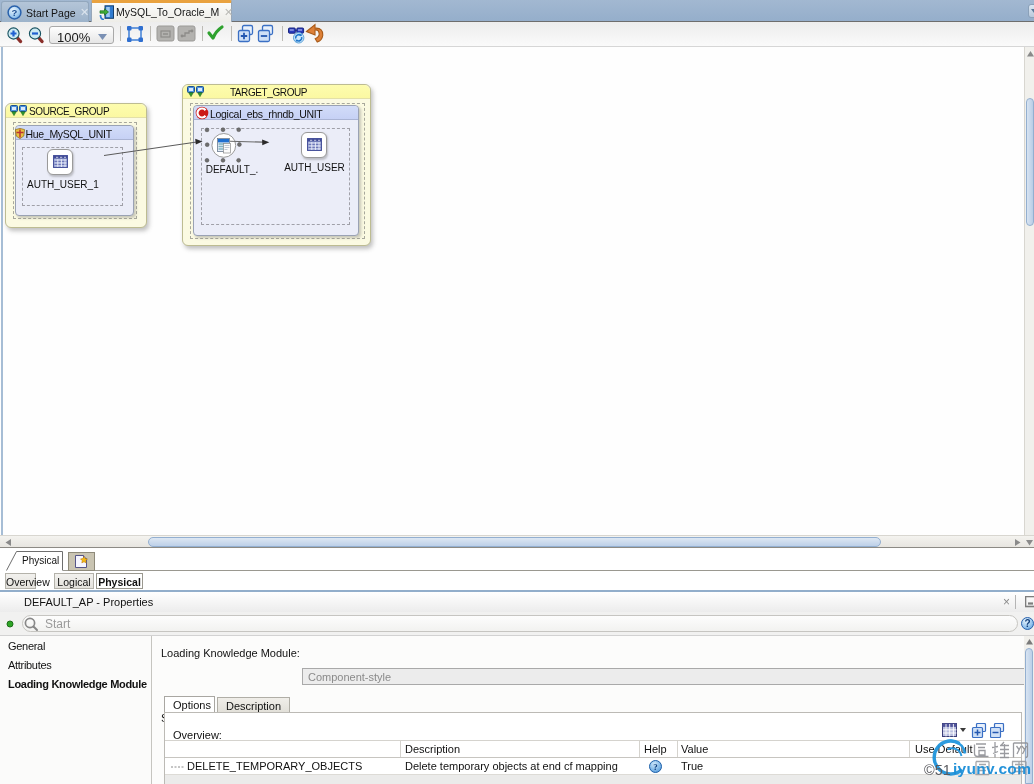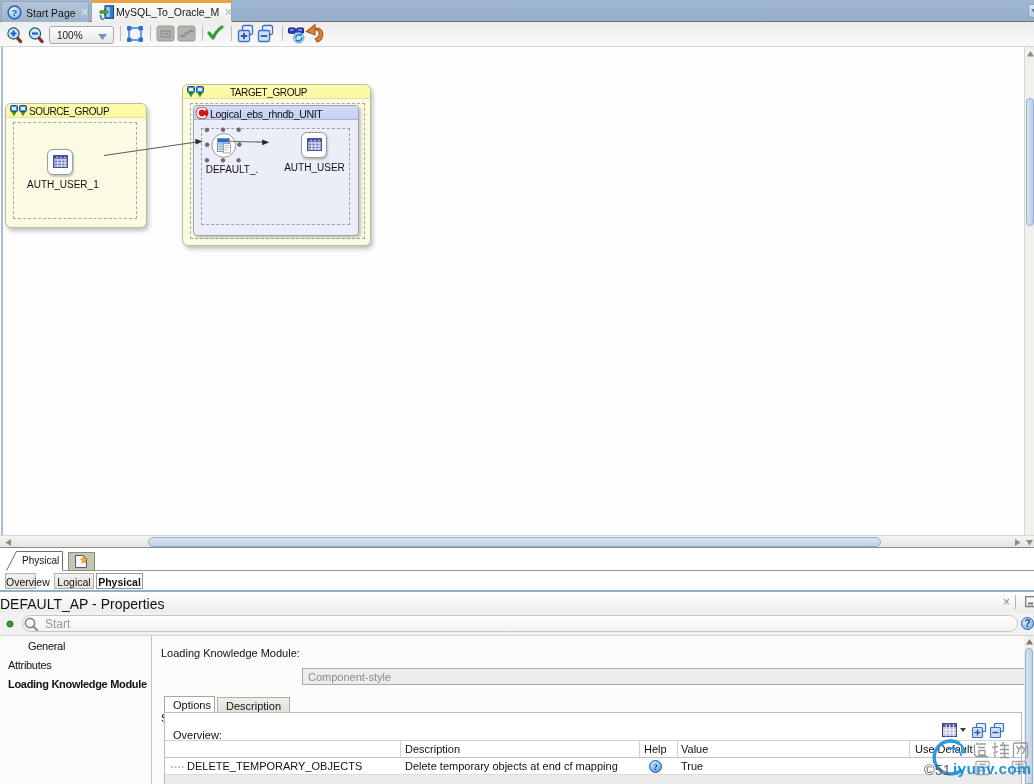--- a/index.html
+++ b/index.html
@@ -10,21 +10,21 @@
 #tabbar { left:0; top:0; width:1034px; height:22px; background:linear-gradient(#a2b8d1,#95aecb); border-bottom:1px solid #6e6e6e; }
 #tab-start { left:1px; top:1px; width:88px; height:21px; background:linear-gradient(#b4c5d8,#9db3ca); border:1px solid #92a7bd; border-bottom:none; border-radius:3px 3px 0 0; }
 #tab-start .txt { position:absolute; left:24px; top:5px; font-size:10.5px; color:#141414; }
 #tab-start .x { position:absolute; left:78px; top:4px; font-size:11px; color:#dce5ee; }
 #tab-active { left:91px; top:0; width:141px; height:22px; background:linear-gradient(#fbfbf9,#eeede8); border:1px solid #98a7b8; border-bottom:none; border-top:3px solid #e9a23f; border-radius:2px 2px 0 0;padding-left:25px; }
 #tab-active .txt { position:absolute; left:24px; top:3px; font-size:10.5px; color:#141414; }
 #tab-active .x { position:absolute; left:132px; top:3px; font-size:11px; color:#b9b9b4; }
 
 #toolbar { left:0; top:22px; width:1034px; height:25px; background:linear-gradient(#ededed,#fafafa); border-bottom:1px solid #d6d6d6; }
 #combo { position:absolute; left:49px; top:4px; width:65px; height:18px; background:linear-gradient(#fefefe,#e6e6e6); border:1px solid #a9a9a9; border-radius:3px; }
-#combo .v { position:absolute; left:7px; top:3px; font-size:10px; color:#1a1a1a; }
+#combo .v { position:absolute; left:7px; top:3px; font-size:13px; color:#1a1a1a; }
 
 #canvas { left:0; top:47px; width:1034px; height:502px; background:#fefefe; }
 #leftedge { left:1px; top:0px; width:2px; height:488px; background:#a6bdd5; }
 
 .group { position:absolute; border:1px solid #bdbc92; border-radius:6px; background:#fbfae2; box-shadow:2px 3px 4px rgba(120,120,120,.45); }
 .ghead { position:absolute; left:0; top:0; right:0; height:14px; background:linear-gradient(#fdfcae,#fbf8a2); border-bottom:1px solid #e3e0a8; border-radius:6px 6px 0 0; }
 .ghead .t { position:absolute; top:2px; font-size:10px; letter-spacing:-0.4px; color:#111; width:100%; text-align:center; }
 .gdash { position:absolute; border:1px dashed #a8a89c; }
 .unit { position:absolute; border:1px solid #9aa2b4; border-radius:4px; background:#ebedf8; box-shadow:2px 2px 3px rgba(120,120,120,.4); }
 .uhead { position:absolute; left:0; top:0; right:0; height:14px; background:linear-gradient(#d2dcf8,#c6d1f5); border-bottom:1px solid #aab4d4; border-radius:4px 4px 0 0; }
@@ -37,21 +37,21 @@
 #vsb .thumb { position:absolute; left:1px; top:51px; width:8px; height:128px; background:linear-gradient(90deg,#d8e4f2,#b9cde6); border:1px solid #93afd0; border-radius:4px; }
 #hsb { left:0; top:488px; width:1034px; height:13px; background:linear-gradient(#f4f3ef,#e7e5e0); border-top:1px solid #d8d6d0; border-bottom:1px solid #8c8a84; }
 #hsb .thumb { position:absolute; left:148px; top:1px; width:733px; height:10px; background:linear-gradient(#dde7f3,#bdd0e8); border:1px solid #93afd0; border-radius:5px; }
 
 #trow1 { left:0; top:549px; width:1034px; height:23px; background:#fff; }
 #trow2 { left:0; top:572px; width:1034px; height:18px; background:#fff; }
 .t2 { position:absolute; top:1px; height:16px; background:linear-gradient(#f2f1ee,#e4e2dd); border:1px solid #b4b2aa; font-size:10.5px; color:#111; padding:2px 0 0 0; text-align:center; }
 .t2.act { background:#fff; border-color:#9a988f; font-weight:bold; }
 
 #prophead { left:0; top:590px; width:1034px; height:22px; background:linear-gradient(#ffffff,#ececec); border-top:2px solid #92aecb; }
-#prophead .t { position:absolute; left:0; top:4px; font-size:14px; color:#111; }
+#prophead .t { position:absolute; left:24px; top:4px; font-size:11px; color:#111; }
 #findbar { left:0; top:612px; width:1034px; height:24px; background:#f1f1f0; border-bottom:1px solid #d2d2d2; }
 #findfield { position:absolute; left:22px; top:3px; width:996px; height:17px; background:linear-gradient(#fdfdfd,#f2f2f0); border:1px solid #c6c5c1; border-radius:9px; }
 #propbody { left:0; top:636px; width:1034px; height:148px; background:#fcfcfb; }
 #sidebar { position:absolute; left:0; top:0; width:152px; height:148px; background:#fbfbfa; border-right:1px solid #c6c5c0; }
 #sidebar div { padding:3px 0 4px 8px; font-size:11px; color:#111; white-space:nowrap; letter-spacing:-0.3px; }
 .flabel { position:absolute; font-size:11px; color:#111; }
 #lkm { position:absolute; left:302px; top:9px; width:719px; height:17px; background:linear-gradient(#ffffff,#e4e4e4); border:1px solid #8f8f8f; }
 #lkm .t { position:absolute; left:5px; top:2px; font-size:11px; color:#111; }
 #style { position:absolute; left:302px; top:32px; width:765px; height:17px; background:#ececec; border:1px solid #a9a9a9; }
 #style .t { position:absolute; left:5px; top:2px; font-size:11px; color:#8a8a8a; }
@@ -185,20 +185,30 @@
           </g>
         <g transform="translate(9,0)">
             <rect x="0.5" y="0.5" width="7" height="6" rx="1" fill="#4b92dd" stroke="#1d4f93"></rect>
             <rect x="2" y="2" width="4" height="3" fill="#dbeafa"></rect>
             <path d="M4 6.8 l2.2 0 l-2.2 3.8 l-2.2 -3.8 z" fill="#2f9e2f" stroke="#176117" stroke-width=".6"></path>
           </g>
       </svg>
     </div>
     <div class="gdash" style="left:7px; top:18px; width:124px; height:97px;"></div>
   </div>
+  <div class="unit" style="left:15px; top:78px; width:119px; height:91px;">
+    <div class="uhead">
+        <div class="t" style="left:9.5px;">Hue_MySQL_UNIT</div>
+      <svg style="position:absolute;left:-1px;top:2px" width="10" height="11" viewBox="0 0 10 11">
+        <path d="M5 0.4 L9.6 1.6 L8.8 8 L5 10.6 L1.2 8 L0.4 1.6 Z" fill="#e8c040" stroke="#8a6a14" stroke-width=".7"></path>
+        <path d="M5 1.5 L5 9.5 M1.5 4.5 L8.5 4.5" stroke="#b33" stroke-width="1.5"></path>
+      </svg>
+    </div>
+    <div class="udash" style="left:6px; top:21px; width:101px; height:59px;"></div>
+  </div>
   <div class="dsicon" style="left:47px; top:102px;">
     <svg style="position:absolute;left:5px;top:5px" width="15" height="13" viewBox="0 0 15 13">
       <rect x="0.6" y="0.6" width="13.8" height="11.8" fill="#b7c0e4" stroke="#414c98" stroke-width="1.1"></rect>
       <rect x="1" y="1" width="13" height="2.6" fill="#414c98"></rect>
       <path d="M3 2.3 h2.2 M7 2.3 h2.2 M11 2.3 h2" stroke="#e8eaf4" stroke-width=".8"></path>
       <path d="M1.5 6.4 H13.5 M1.5 9.4 H13.5" stroke="#5a64ab" stroke-width=".9"></path>
       <path d="M4.8 4.2 V12 M8.4 4.2 V12 M12 4.2 V12" stroke="#eef0f8" stroke-width=".9"></path>
     </svg>
   </div>
   <div class="nlabel" style="left:27px; top:132px; width:67px;">AUTH_USER_1</div>
@@ -337,21 +347,21 @@
           <stop offset=".6" stop-color="#8fc0ec"></stop>
           <stop offset="1" stop-color="#4488cc"></stop>
         </radialGradient>
       </defs>
     <circle cx="6.5" cy="6.5" r="6" fill="url(#qg)" stroke="#2a62ac" stroke-width="1"></circle>
     <text x="6.5" y="10.2" font-size="10" font-weight="bold" fill="#123f7c" text-anchor="middle" font-family="Liberation Sans,sans-serif">?</text>
   </svg>
 </div>
 <div class="abs" id="propbody">
   <div id="sidebar">
-    <div style="padding-top:4px;margin-left:20px;">General</div>
+    <div style="padding-top:4px;">General</div>
     <div>Attributes</div>
     <div style="font-weight:bold;">Loading Knowledge Module</div>
   </div>
   <div class="flabel" style="left:161px; top:11px;">Loading Knowledge Module:</div>
   <div class="flabel" style="left:161px; top:37px;margin-top:39px;">Style:</div>
   <div id="style">
       <div class="t">Component-style</div>
     </div>
   <div id="opt-tabs">
     <div style="position:absolute;left:0;top:0;width:51px;height:28px;background:#fff;border:1px solid #a9a7a2;border-bottom:none;font-size:11px;color:#111;padding:2px 0 16px 8px;">Options</div>

